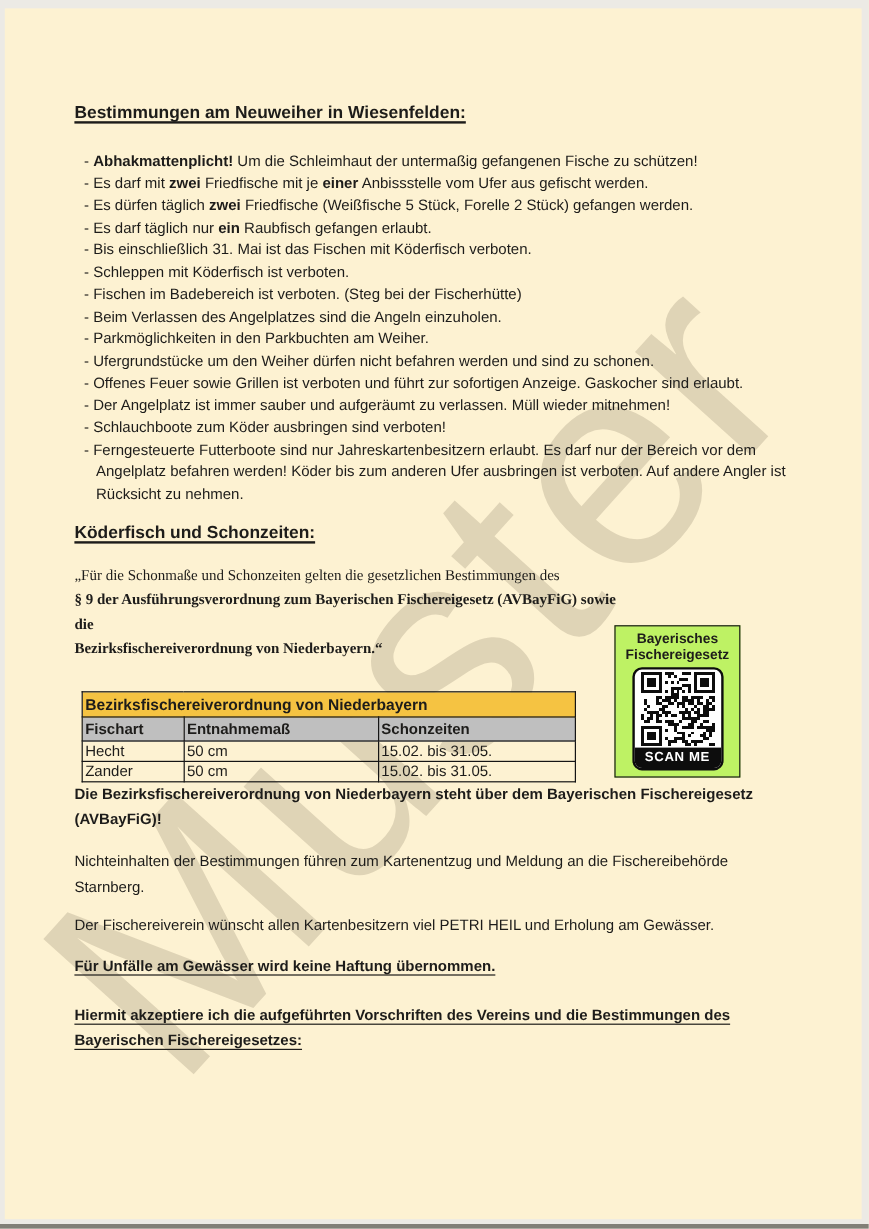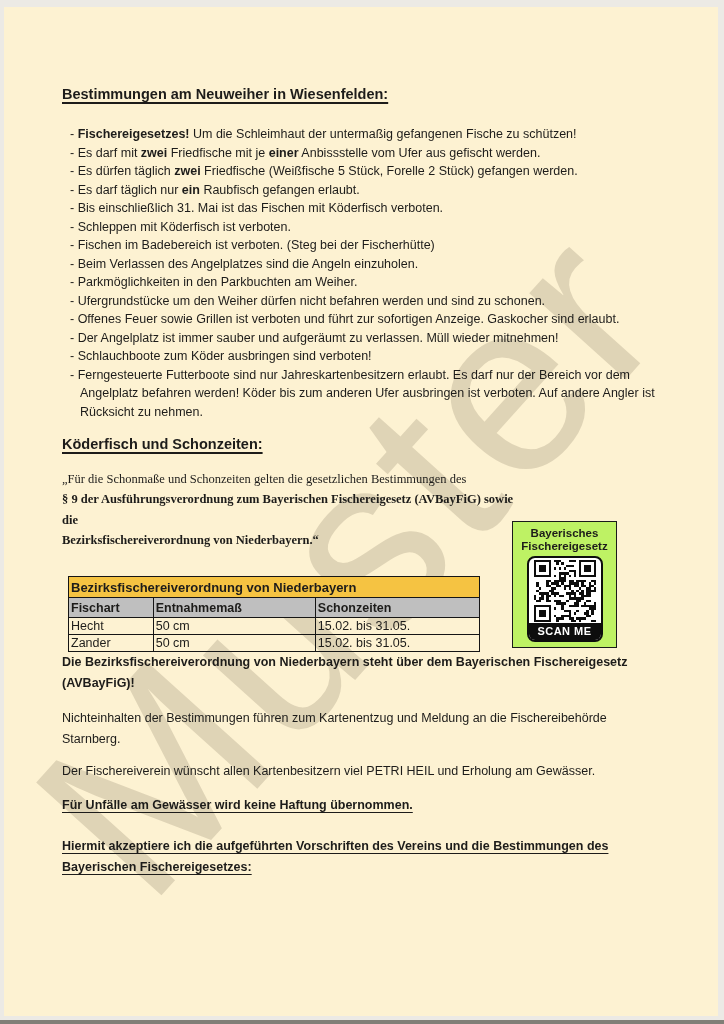--- a/index.html
+++ b/index.html
@@ -76,21 +76,21 @@
 </head>
 <body>
 
 <div class="page">
 
   <div class="watermark"><span>Muster</span></div>
 
   <div class="blk heading" style="top:79px;"><span>Bestimmungen am Neuweiher in Wiesenfelden:</span></div>
 
   <div class="blk rules" style="top:118px;">
-      <div class="rule"><span class="b">Fischereigesetzes!</span><span> Um die Schleimhaut der untermaßig gefangenen Fische zu schützen!</span></div>
+      <div class="rule"><span class="b">Abhakmattenplicht!</span><span> Um die Schleimhaut der untermaßig gefangenen Fische zu schützen!</span></div>
       <div class="rule"><span>Es darf mit </span><span class="b">zwei</span><span> Friedfische mit je </span><span class="b">einer</span><span> Anbissstelle vom Ufer aus gefischt werden.</span></div>
       <div class="rule"><span>Es dürfen täglich </span><span class="b">zwei</span><span> Friedfische (Weißfische 5 Stück, Forelle 2 Stück) gefangen werden.</span></div>
       <div class="rule"><span>Es darf täglich nur </span><span class="b">ein</span><span> Raubfisch gefangen erlaubt.</span></div>
       <div class="rule"><span>Bis einschließlich 31. Mai ist das Fischen mit Köderfisch verboten.</span></div>
       <div class="rule"><span>Schleppen mit Köderfisch ist verboten.</span></div>
       <div class="rule"><span>Fischen im Badebereich ist verboten. (Steg bei der Fischerhütte)</span></div>
       <div class="rule"><span>Beim Verlassen des Angelplatzes sind die Angeln einzuholen.</span></div>
       <div class="rule"><span>Parkmöglichkeiten in den Parkbuchten am Weiher.</span></div>
       <div class="rule"><span>Ufergrundstücke um den Weiher dürfen nicht befahren werden und sind zu schonen.</span></div>
       <div class="rule"><span>Offenes Feuer sowie Grillen ist verboten und führt zur sofortigen Anzeige. Gaskocher sind erlaubt.</span></div>

